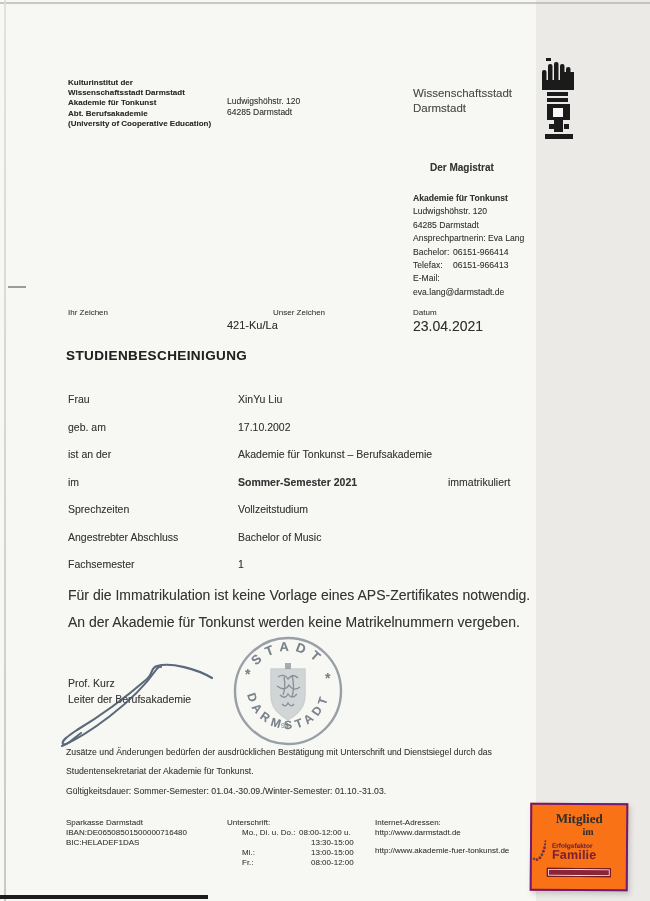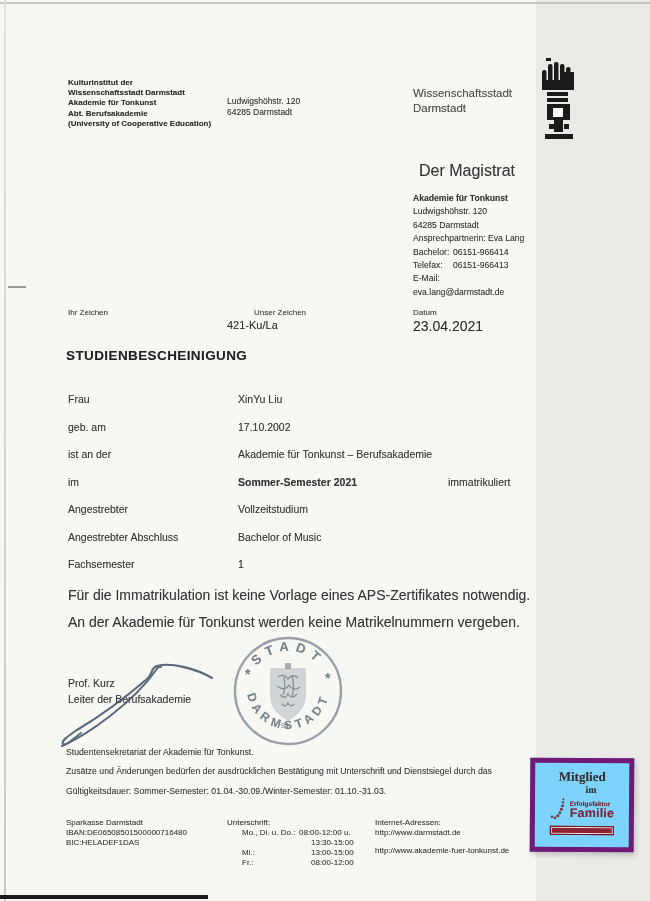--- a/index.html
+++ b/index.html
@@ -12,29 +12,29 @@
   .edge-top{top:2px;left:0;width:650px;height:2px;background:#aeaeab;opacity:.65;}
   .edge-left{top:0;left:4px;width:2px;height:901px;
              background:linear-gradient(#dcdcd9,#bdbdba);opacity:.8;}
   .edge-bottom{left:0;bottom:2px;width:208px;height:4px;background:#1d1d1d;}
   .fold-mark{left:8px;top:286px;width:18px;height:2px;background:#9c9c99;}
   
   .sender{left:68px;top:78px;font-size:8px;font-weight:bold;line-height:10.2px;color:#2c2c2c;}
   .sender-addr{left:227px;top:96px;font-size:8.5px;line-height:10.6px;}
   .brand{left:413px;top:86px;font-size:11.5px;line-height:14.5px;color:#4b4b4b;}
   .logo{left:540px;top:58px;}
-  .magistrat{left:419px;top:162px;font-size:16px;color:#353535;}
+  .magistrat{left:430px;top:162px;font-size:10px;color:#353535;font-weight:bold;}
   .contact{left:413px;top:192px;font-size:8.6px;line-height:13.4px;}
   .contact .cname{font-weight:bold;}
   .c-label{display:inline-block;width:40px;}
   
   .ref-label{font-size:8px;color:#414141;}
   .ref-value{font-size:11px;color:#2e2e2e;}
   .ihr{left:68px;top:308px;}
-  .unser-l{left:226px;top:308px;padding-left:28px;}
+  .unser-l{left:245px;top:308px;padding-left:28px;}
   .unser-v{left:227px;top:319px;}
   .datum-l{left:413px;top:308px;}
   .datum-v{left:413px;top:318px;font-size:14px;}
   .doc-title{left:66px;top:348px;font-size:13.5px;font-weight:bold;letter-spacing:.4px;color:#222;}
   
   .info{left:68px;top:393px;width:540px;font-size:10.5px;}
   .info-row{display:flex;height:27.5px;align-items:flex-start;}
   .info-label{width:170px;flex:0 0 170px;}
   .info-value{width:210px;flex:0 0 210px;}
   .bold{font-weight:bold;}
@@ -50,28 +50,28 @@
   
   .foot{font-size:8px;line-height:10px;color:#3b3b3b;}
   .bank{left:66px;top:818px;}
   .hours{left:227px;top:818px;}
   .hrow{display:flex;margin-left:15px;}
   .hlabel{width:57px;flex:0 0 57px;}
   .htime.indent{padding-left:12px;}
   .web{left:375px;top:818px;}
   .web .url2{margin-top:8px;}
   
-  .badge{left:530px;top:758px;width:94px;height:84px;background:#7dd3fc;
-         border:5px solid #701a75;box-shadow:2px 3px 5px rgba(80,80,80,.25);
+  .badge{left:530px;top:803px;width:94px;height:84px;background:#f97316;
+         border:2px solid #701a75;box-shadow:2px 3px 5px rgba(80,80,80,.25);
          text-align:center;transform:rotate(.4deg);}
   .badge-line1{font-family:"Liberation Serif",serif;font-weight:bold;font-size:13px;
                color:#2f2f2f;margin-top:6px;}
   .badge-line2{font-family:"Liberation Serif",serif;font-weight:bold;font-size:10px;
                color:#2f2f2f;margin-top:-1px;padding-left:18px;}
-  .badge-logo{display:flex;justify-content:center;align-items:center;margin-top:2px;}
+  .badge-logo{display:flex;justify-content:flex-start;align-items:center;margin-top:2px;}
   .badge-text{text-align:left;line-height:1;}
   .badge-top{font-size:6.5px;font-weight:bold;color:#7e2130;}
   .badge-main{font-size:12.5px;font-weight:bold;color:#7e2130;letter-spacing:.2px;}
   .badge-banner{width:62px;height:7px;background:#8c2433;margin:3px auto 0 auto;
                 border:1px solid #6e1a27;box-shadow:inset 0 0 0 1px #f3e6e6;}
 </style>
 </head>
 <body>
 
 <div class="page">
@@ -155,21 +155,21 @@
     <div class="info-row">
       <span class="info-label">ist an der</span>
       <span class="info-value" style="flex:0 0 320px;width:320px;">Akademie für Tonkunst – Berufsakademie</span>
     </div>
     <div class="info-row">
       <span class="info-label">im</span>
       <span class="info-value bold">Sommer-Semester 2021</span>
       <span class="info-extra">immatrikuliert</span>
     </div>
     <div class="info-row">
-      <span class="info-label">Angestrebter</span>
+      <span class="info-label">Sprechzeiten</span>
       <span class="info-value">Vollzeitstudium</span>
     </div>
     <div class="info-row">
       <span class="info-label">Angestrebter Abschluss</span>
       <span class="info-value">Bachelor of Music</span>
     </div>
     <div class="info-row">
       <span class="info-label">Fachsemester</span>
       <span class="info-value">1</span>
     </div>
@@ -210,22 +210,22 @@
         <path d="M 48,62 q 5,5 8,-1 q 4,6 9,0"></path>
         <path d="M 50,71 q 4,4 6,-1 q 3,5 6,1"></path>
         <path d="M 52,44 q 2,10 -1,18"></path>
         <path d="M 60,42 q 3,12 0,22"></path>
       </g>
       <text x="49" y="95" font-size="7" fill="#5d6974" opacity="0.85">94</text>
     </g>
   </svg>
 
   <div class="abs smallprint">
+    <div>Zusätze und Änderungen bedürfen der ausdrücklichen Bestätigung mit Unterschrift und Dienstsiegel durch das</div>
     <div>Studentensekretariat der Akademie für Tonkunst.</div>
-    <div>Zusätze und Änderungen bedürfen der ausdrücklichen Bestätigung mit Unterschrift und Dienstsiegel durch das</div>
     <div class="gap">Gültigkeitsdauer: Sommer-Semester: 01.04.-30.09./Winter-Semester: 01.10.-31.03.</div>
   </div>
 
   <div class="abs foot bank">
     <div>Sparkasse Darmstadt</div>
     <div>IBAN:DE06508501500000716480</div>
     <div>BIC:HELADEF1DAS</div>
   </div>
   <div class="abs foot hours">
     <div>Unterschrift:</div>

